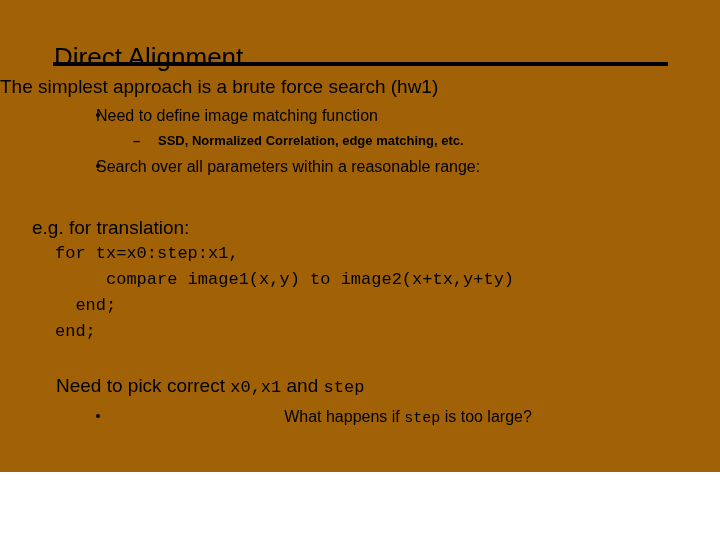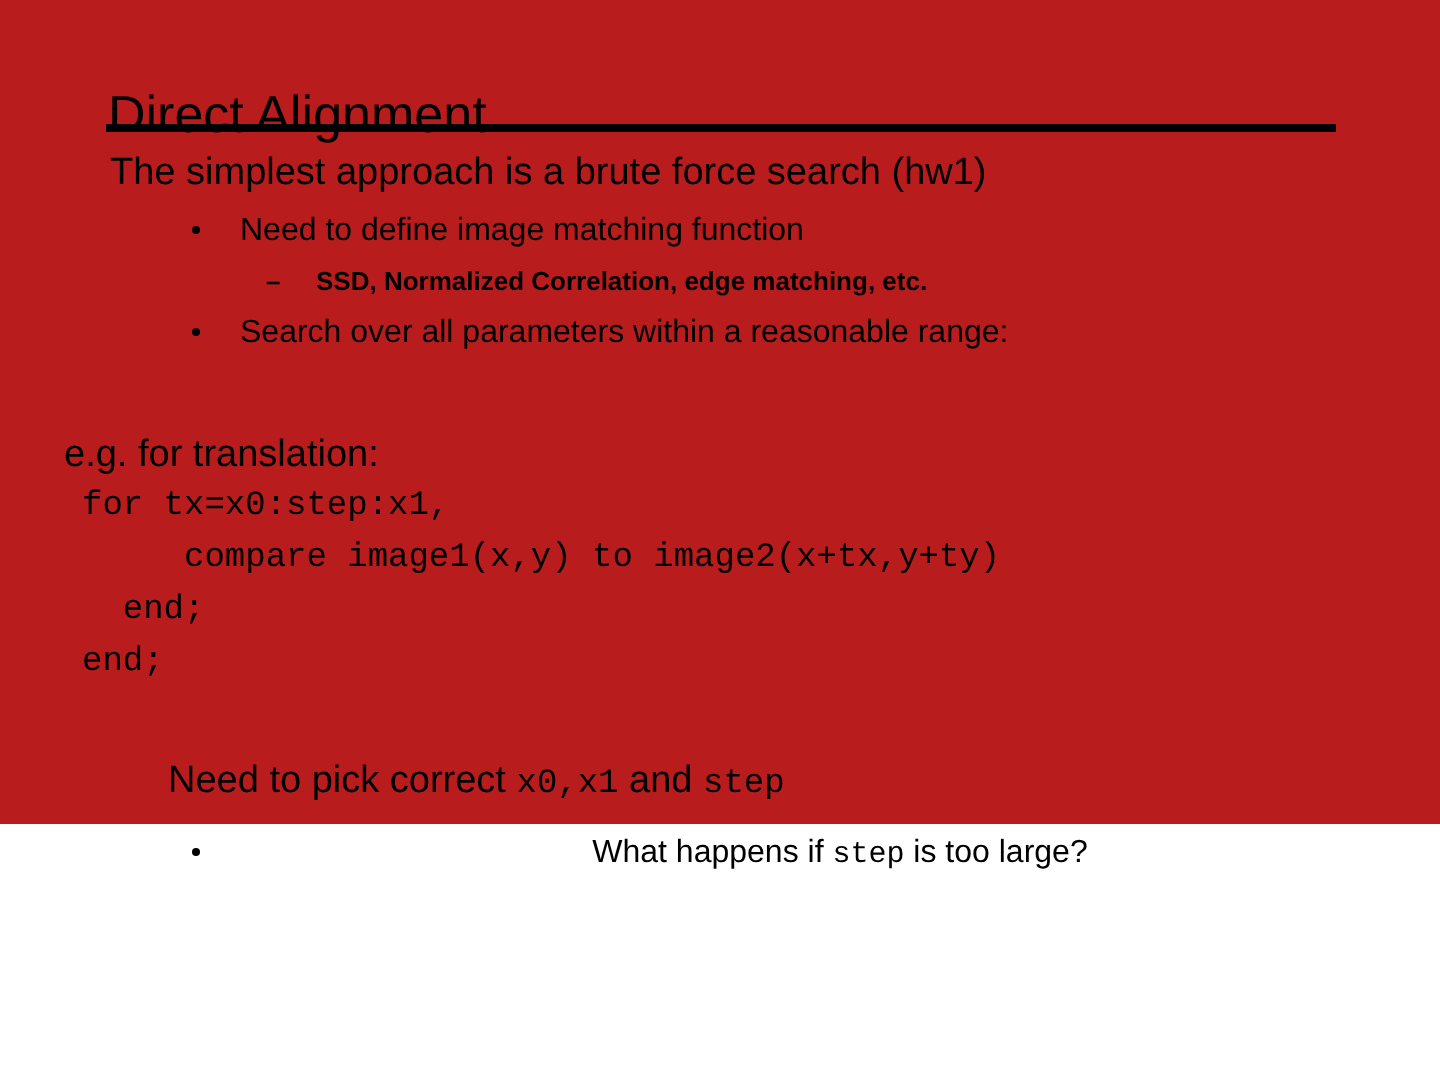--- a/index.html
+++ b/index.html
@@ -12,22 +12,22 @@
     height: 540px;
     overflow: hidden;
     font-family: "Liberation Sans", sans-serif;
     color: #000000;
     -webkit-font-smoothing: none;
   }
 
   .slide {
     position: relative;
     width: 720px;
-    height: 412px;
-    background: #b91c1c;
+    height: 472px;
+    background: #a16207;
   }
 
   
   .slide-title {
     position: absolute;
     left: 54px;
     top: 24px;
     width: 620px;
     font-size: 26px;
     line-height: 32px;
@@ -49,32 +49,31 @@
   .body {
     position: absolute;
     left: 0;
     top: 74px;
     width: 720px;
   }
 
   
   .lvl0 {
     margin: 0 0 0 0;
-    padding-left: 55px;
     font-size: 19px;
     line-height: 26px;
     font-weight: 400;
     white-space: nowrap;
   }
 
   
   .lvl1 {
     position: relative;
     margin: 4px 0 0 0;
-    padding-left: 120px;
+    padding-left: 96px;
     font-size: 16px;
     line-height: 24px;
     font-weight: 400;
     white-space: nowrap;
   }
   .lvl1 > .dot {
     position: absolute;
     left: 96px;
     top: 9px;
     width: 4px;
@@ -108,36 +107,36 @@
     padding-left: 32px;
     font-size: 19px;
     line-height: 26px;
     font-weight: 400;
     white-space: nowrap;
   }
 
   
   .code-block {
     margin: 0;
-    padding-left: 41px;
+    padding-left: 55px;
   }
   .code-line {
     font-family: "Liberation Mono", "DejaVu Sans Mono", monospace;
     font-size: 17px;
     line-height: 26px;
     font-weight: 400;
     white-space: pre;
   }
 
   
   .closing {
     margin: 0;
-    padding-left: 84px;
+    padding-left: 56px;
     font-size: 19px;
-    line-height: 32px;
+    line-height: 22px;
     font-weight: 400;
     white-space: nowrap;
   }
 
   code.mono {
     font-family: "Liberation Mono", "DejaVu Sans Mono", monospace;
     font-size: 17px;
     font-weight: 400;
   }
   .lvl1 code.mono { font-size: 15px; }

